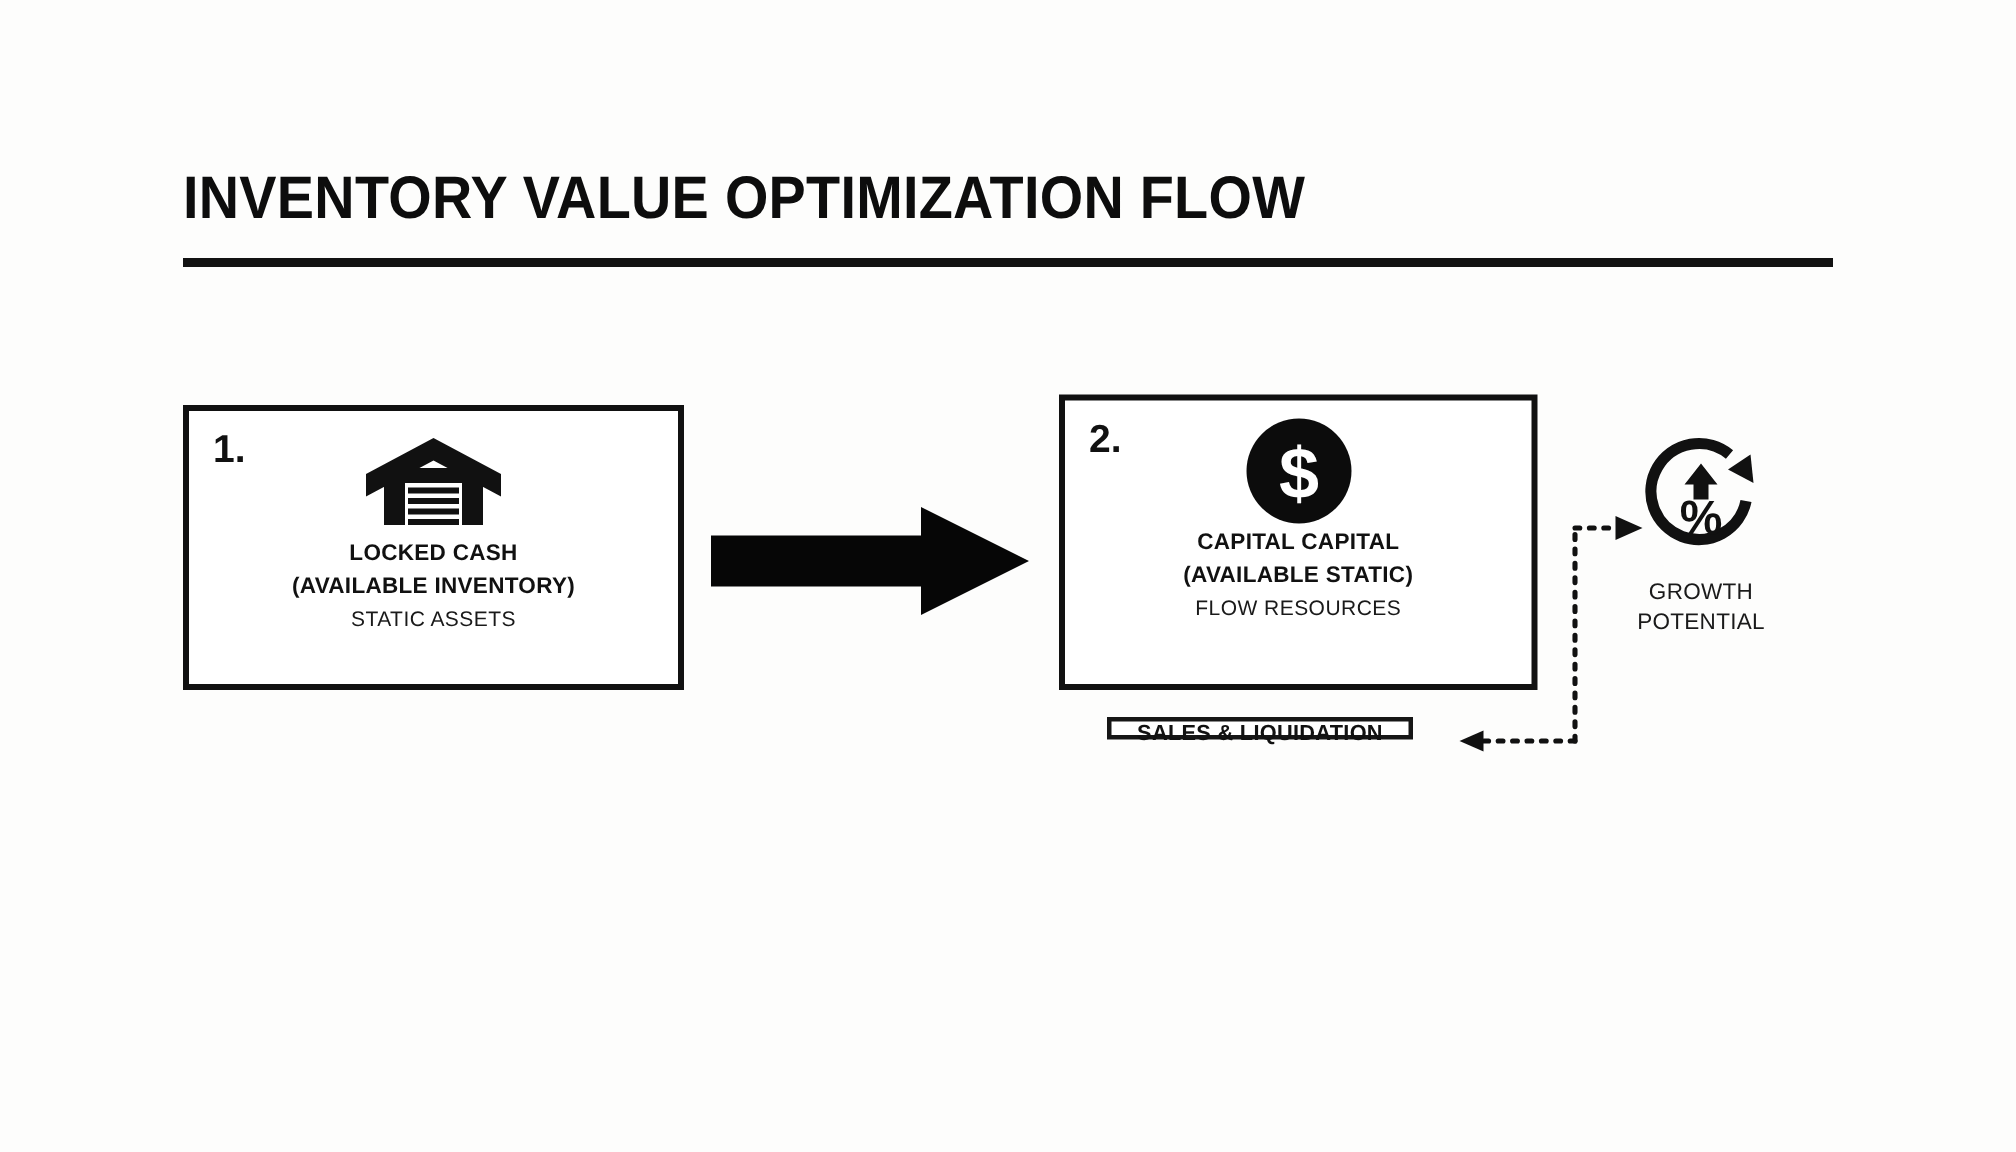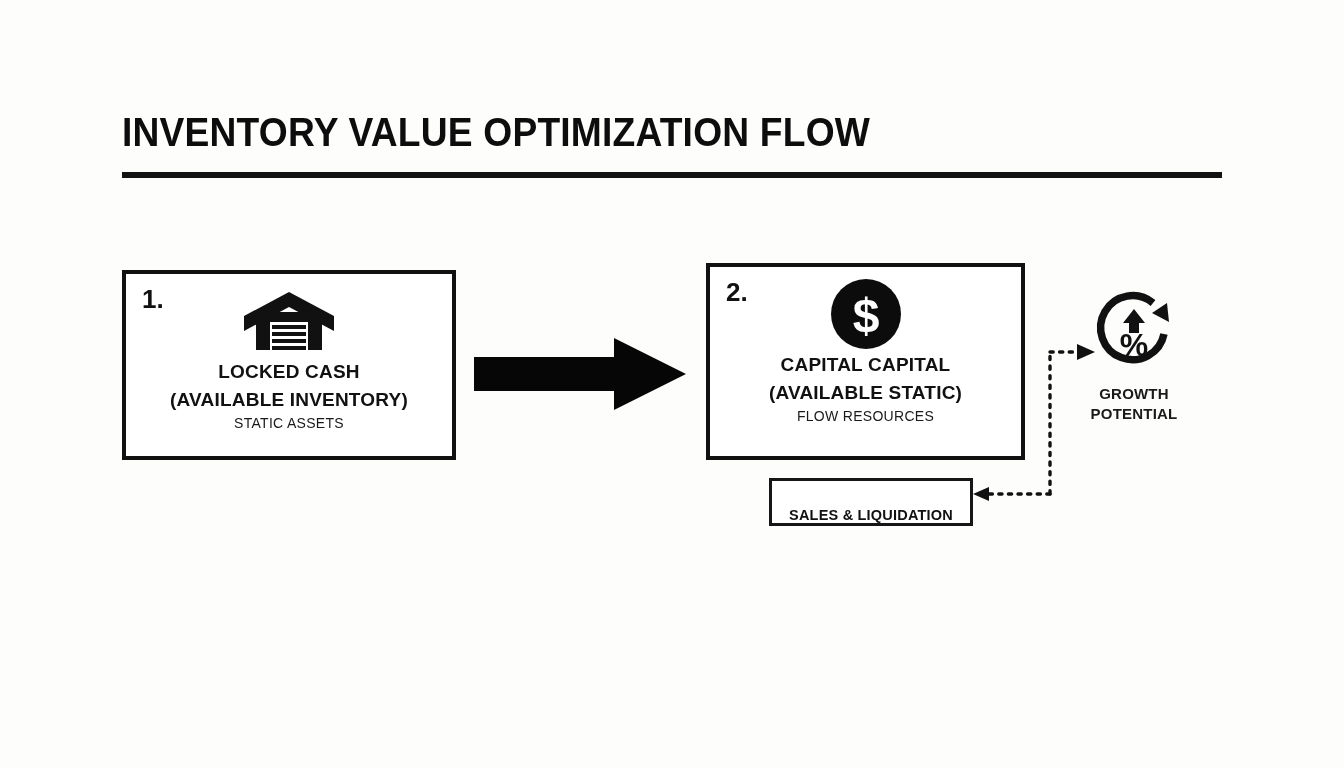--- a/index.html
+++ b/index.html
@@ -72,21 +72,21 @@
   }
 
   .icon-wrap {
     height: 66px;
     display: flex;
     align-items: center;
     justify-content: center;
   }
 
   .stage-title {
-    font-size: 19px;
+    font-size: 15px;
     font-weight: bold;
     letter-spacing: 0.2px;
     line-height: 1.45;
     text-align: center;
     color: #111111;
     margin-top: 4px;
   }
   .stage-sub {
     font-size: 14px;
     font-weight: normal;
@@ -101,29 +101,29 @@
     position: absolute;
     left: 474px;
     top: 338px;
     width: 212px;
     height: 72px;
   }
 
   
   #sales-box {
     position: absolute;
-    left: 769px;
+    left: 738px;
     top: 478px;
     width: 204px;
-    height: 48px;
+    height: 15px;
     border: 3px solid #161616;
     background: #ffffff;
     box-sizing: border-box;
     display: flex;
-    align-items: flex-end;
+    align-items: flex-start;
     justify-content: center;
   }
   #sales-box .sales-label {
     font-size: 14.5px;
     font-weight: bold;
     letter-spacing: 0.2px;
     color: #111111;
     white-space: nowrap;
   }
 
@@ -142,21 +142,21 @@
     left: 1078px;
     top: 286px;
     width: 112px;
     display: flex;
     flex-direction: column;
     align-items: center;
   }
   #growth-cluster .growth-label {
     margin-top: 8px;
     font-size: 15px;
-    font-weight: bold;
+    font-weight: normal;
     line-height: 1.35;
     text-align: center;
     letter-spacing: 0.2px;
     color: #1a1a1a;
     white-space: pre-line;
   }
 </style>
 </head>
 <body>
 

